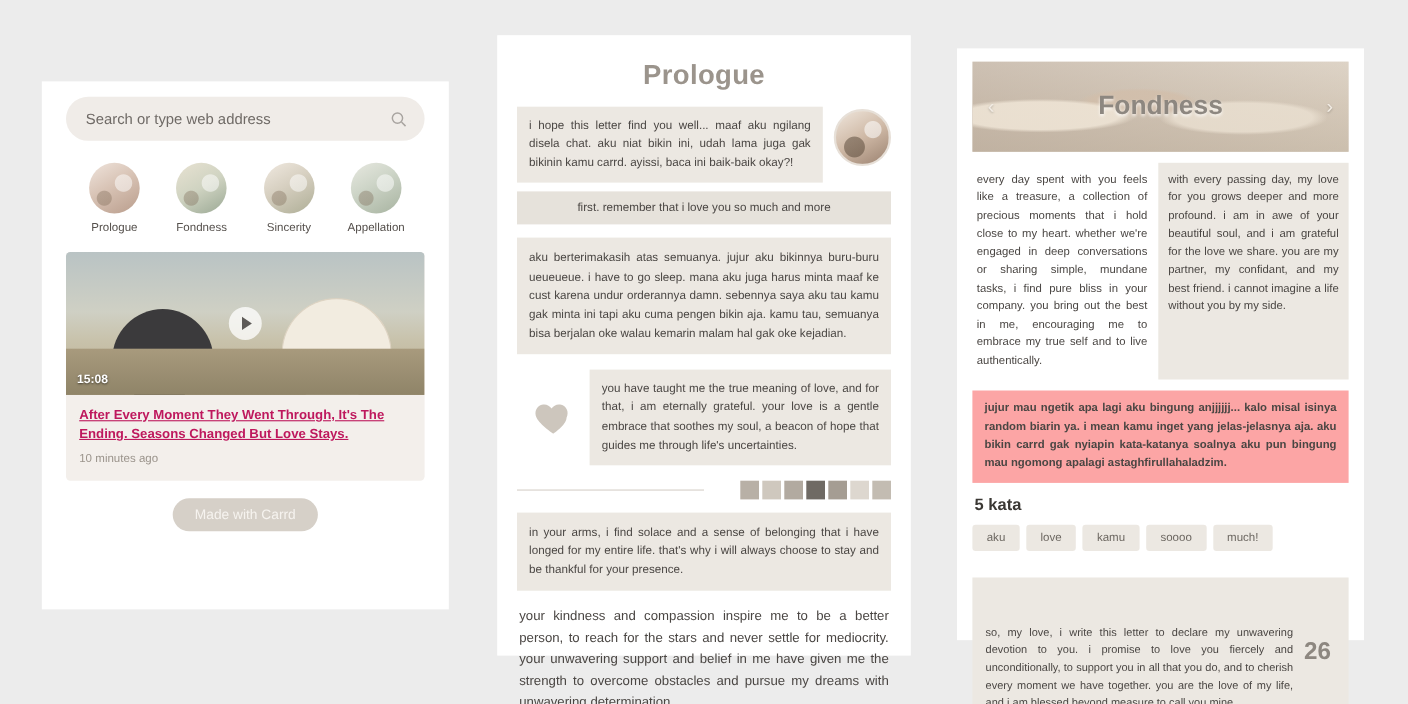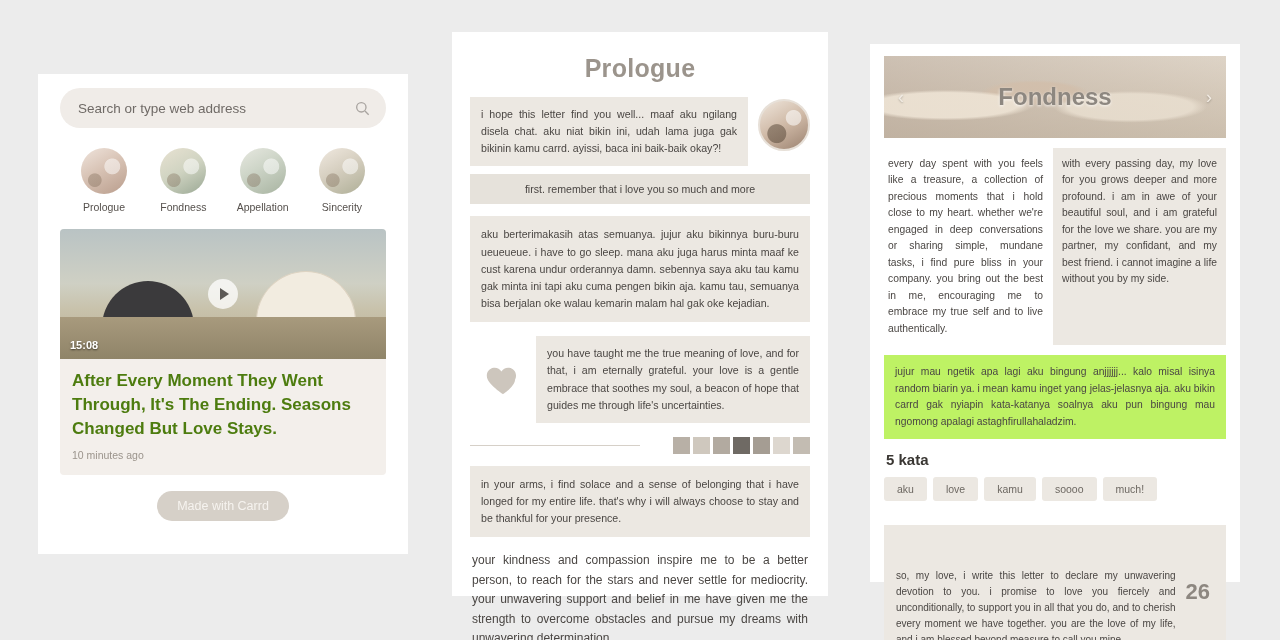--- a/index.html
+++ b/index.html
@@ -136,22 +136,22 @@
     border-bottom: 6px solid transparent;
     margin-left: 3px;
   }
   .duration {
     position: absolute; left: 10px; bottom: 8px;
     color: #fff; font-size: 11px; font-weight: bold;
     text-shadow: 0 1px 2px rgba(0,0,0,.6);
   }
   .card-body { padding: 10px 12px 14px 12px; }
   .card-title {
-    font-size: 17px; font-weight: bold; color: #4d7c0f;
-    line-height: 1.42; margin: 0 0 8px 0;
+    font-size: 12px; font-weight: bold; color: #be185d;
+    line-height: 1.42; margin: 0 0 8px 0; text-decoration: underline;
   }
   .card-meta { font-size: 10.5px; color: #9b948c; }
   .madewith {
     display: block;
     margin: 16px auto 0 auto;
     background: #d6d0c8;
     color: #f6f3ef;
     border: none;
     border-radius: 16px;
     font-size: 12.5px;
@@ -279,24 +279,25 @@
   .hero-arrow.r { right: 14px; }
   .two-col { display: flex; gap: 8px; margin-bottom: 10px; }
   .col-txt {
     flex: 1;
     font-size: 10.3px; color: #4a4643; line-height: 1.6;
     text-align: justify;
   }
   .col-txt.boxed { background: #ece8e2; padding: 8px 9px; }
   .col-txt.plain { padding: 8px 2px 8px 4px; }
   .wide-box {
-    background: #bef264;
+    background: #fca5a5;
     font-size: 10.3px; color: #4a4643; line-height: 1.6;
     padding: 9px 11px; text-align: justify;
     margin-bottom: 12px;
+    font-weight: bold;
   }
   .kata-title {
     font-size: 15px; font-weight: bold; color: #3a3733;
     margin: 0 0 9px 2px;
   }
   .chips { display: flex; gap: 6px; margin-bottom: 24px; }
   .chip {
     background: #ece8e2; color: #6d6862;
     font-size: 10.5px;
     padding: 6px 13px; border-radius: 3px;
@@ -344,26 +345,26 @@
       <div class="shortcuts">
         <div class="sc">
           <div class="sc-circle sc1"></div>
           <div class="sc-label">Prologue</div>
         </div>
         <div class="sc">
           <div class="sc-circle sc2"></div>
           <div class="sc-label">Fondness</div>
         </div>
         <div class="sc">
+          <div class="sc-circle sc4"></div>
+          <div class="sc-label">Sincerity</div>
+        </div>
+        <div class="sc">
           <div class="sc-circle sc3"></div>
           <div class="sc-label">Appellation</div>
-        </div>
-        <div class="sc">
-          <div class="sc-circle sc4"></div>
-          <div class="sc-label">Sincerity</div>
         </div>
       </div>
 
       <div class="card">
         <div class="thumb">
           <div class="umb1"></div>
           <div class="umb1s"></div>
           <div class="fig1"></div>
           <div class="umb2"></div>
           <div class="umb2s"></div>

